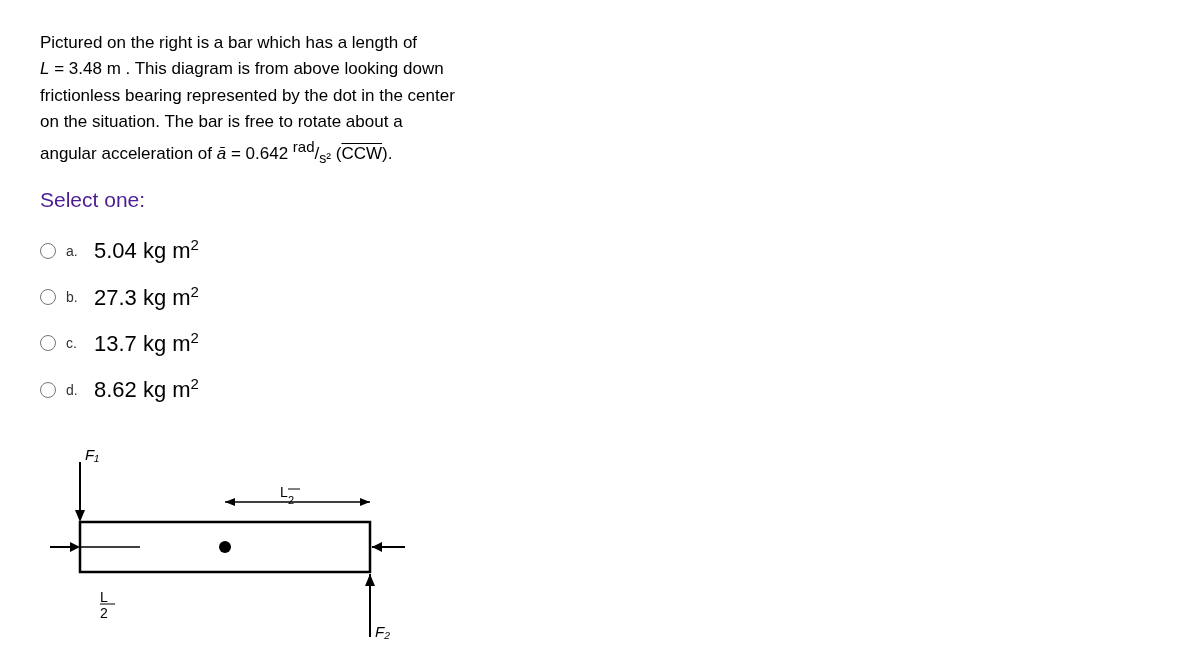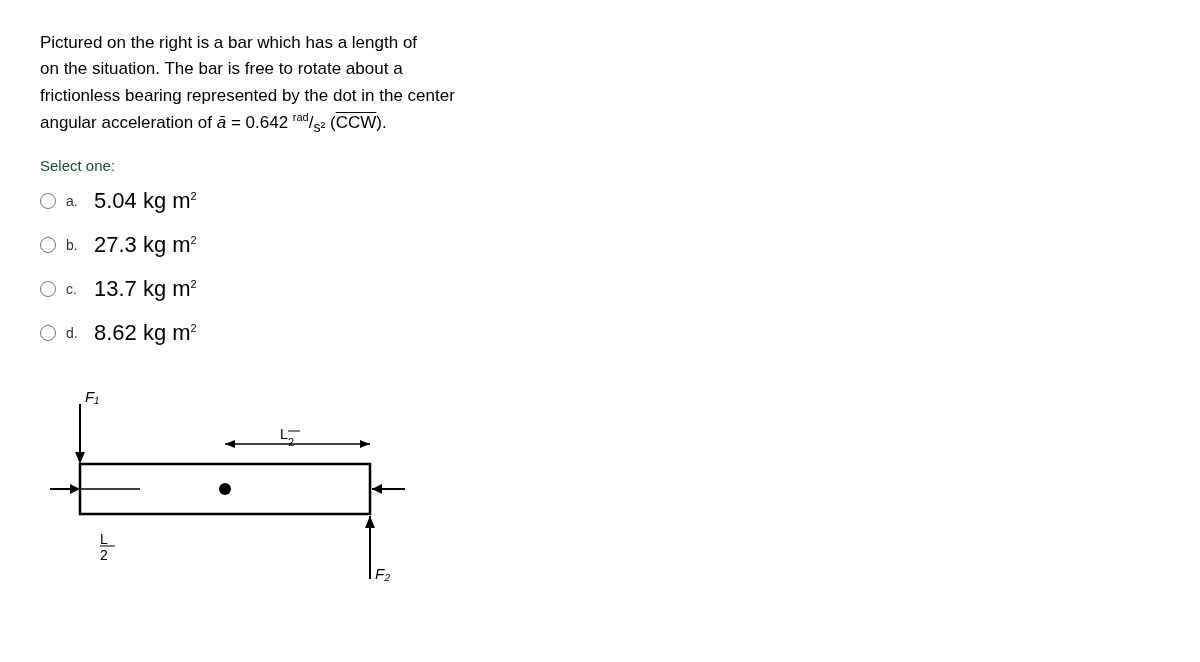--- a/index.html
+++ b/index.html
@@ -31,23 +31,23 @@
       margin-bottom: 18px;
     }
     .problem-text .math-inline {
       font-style: italic;
     }
     .overline {
       text-decoration: overline;
       text-align: right;
     }
     .select-one-label {
-      font-size: 15px;
-      margin-bottom: 14px;
-      color: #14532d;
+      font-size: 21px;
+      margin-bottom: 24px;
+      color: #4c1d95;
     }
     .options-list {
       list-style: none;
       display: flex;
       flex-direction: column;
       gap: 18px;
     }
     .option-item {
       display: flex;
       align-items: center;
@@ -66,21 +66,21 @@
       width: 16px;
       height: 16px;
       accent-color: #333;
       cursor: pointer;
       flex-shrink: 0;
     }
     .option-value {
       font-size: 22px;
     }
     sup {
-      font-size: 11px;
+      font-size: 15px;
     }
 
     
     .diagram-container {
       position: relative;
       width: 380px;
       height: 220px;
     }
     .diagram-svg {
       position: absolute;
@@ -90,22 +90,23 @@
       height: 100%;
     }
   </style>
 </head>
 <body>
 
 <div class="page-layout">
   <div class="left-panel">
     <div class="problem-text">
       <p>Pictured on the right is a bar which has a length of</p>
+      <p><span class="math-inline">L</span> = 3.48 m . This diagram is from above looking down</p>
+      <p>frictionless bearing represented by the dot in the center</p>
       <p>on the situation.  The bar is free to rotate about a</p>
-      <p>frictionless bearing represented by the dot in the center</p>
       <p>angular acceleration of <span class="math-inline">ā</span> = 0.642 <sup>rad</sup>/<sub>s²</sub> (<span class="overline">CCW</span>).</p>
     </div>
 
     <div class="select-one-label">Select one:</div>
 
     <ul class="options-list">
       <li class="option-item">
         <input type="radio" name="answer" style="">
         <span class="opt-letter">a.</span>
         <span class="option-value">5.04 kg m<sup>2</sup></span>

